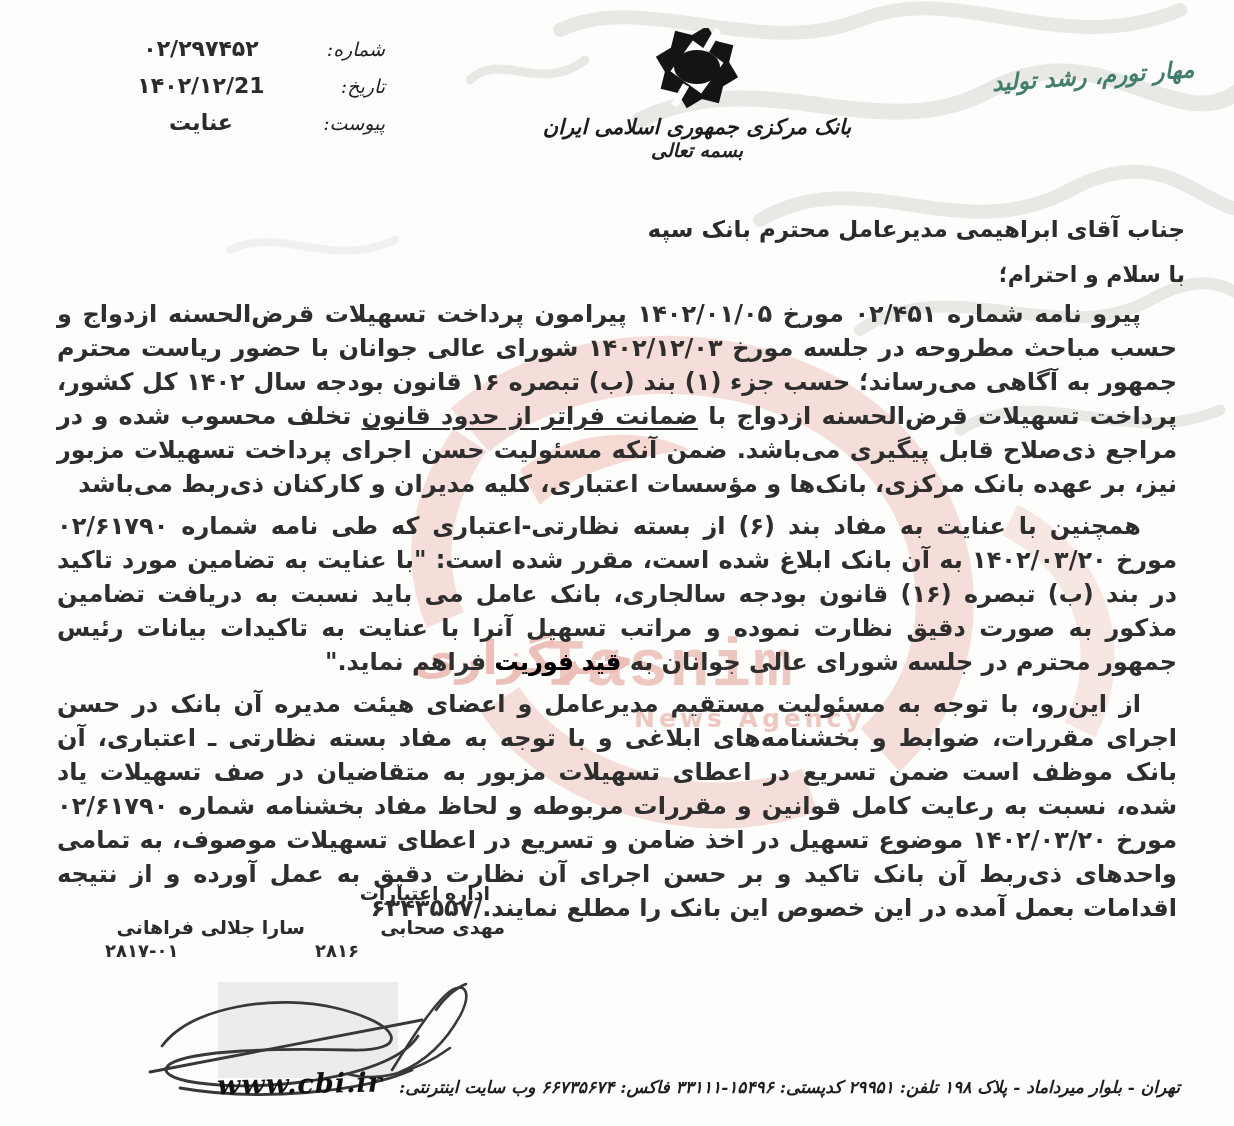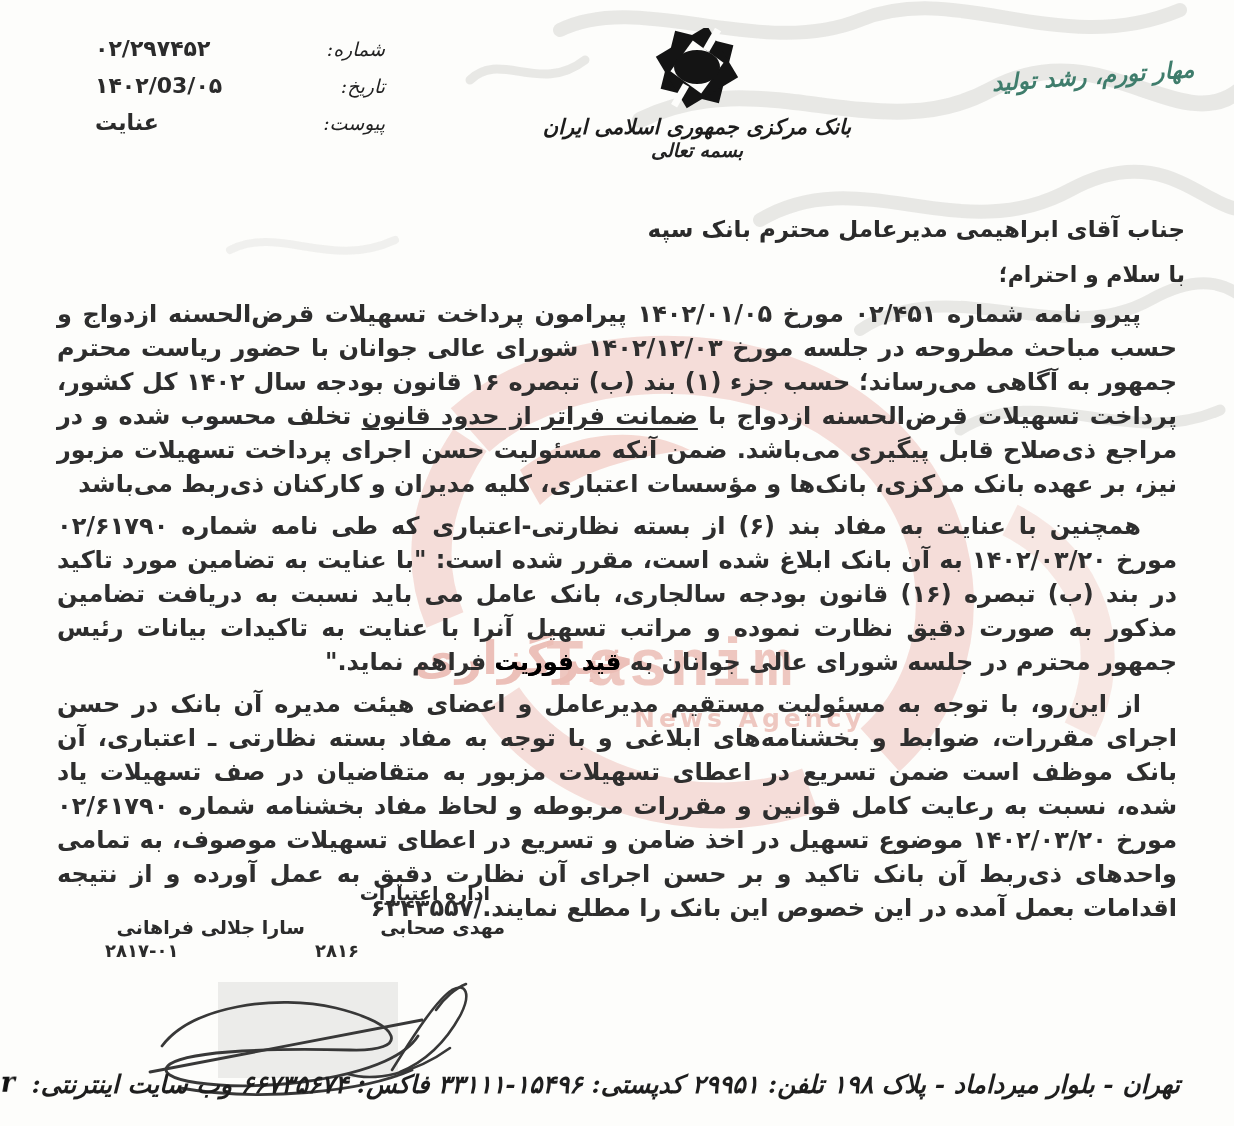--- a/index.html
+++ b/index.html
@@ -14,21 +14,21 @@
   .wm-text{position:absolute;z-index:1;direction:ltr;font-weight:700;opacity:.85;}
   .wm-fa{right:600px;top:588px;font-size:46px;color:#e9b5ad;direction:rtl;margin-top:43px;}
   .wm-en{left:545px;top:630px;font-size:66px;letter-spacing:2px;color:#ecbeb6;font-family:Liberation Mono, monospace;}
   .wm-sub{left:634px;top:704px;font-size:25px;letter-spacing:4px;color:#ecbeb6;}
   .content{position:relative;z-index:2;}
 
   
   .meta{position:absolute;left:95px;top:36px;width:290px;}
   .meta-row{display:flex;align-items:baseline;margin-bottom:12px;}
   .meta-label{font-family:"DejaVu Serif",serif;font-style:italic;font-size:19px;width:78px;color:#222;}
-  .meta-value{flex:1;text-align:left;font-weight:700;font-size:22px;white-space:nowrap;}
+  .meta-value{flex:1;text-align:center;font-weight:700;font-size:22px;white-space:nowrap;}
 
   
   .center-head{position:absolute;left:160px;right:0;top:28px;text-align:center;}
   .logo{display:block;margin:0 auto;}
   .bank-name{font-family:"DejaVu Serif",serif;font-style:italic;font-weight:700;font-size:21px;margin-top:4px;color:#1c1c1c;}
   .besmele{font-family:"DejaVu Serif",serif;font-style:italic;font-weight:700;font-size:19px;color:#222;}
 
   
   .slogan{
     position:absolute;right:26px;top:62px;width:230px;text-align:center;
@@ -55,21 +55,21 @@
   .signer-2{left:5px;top:40px;width:200px;}
   .signer-name{font-weight:700;font-size:19px;white-space:nowrap;}
   .signer-code{font-weight:700;font-size:18px;margin-top:2px;direction:ltr;}
   .sig-canvas{position:absolute;left:0;top:74px;}
 
   
   .footer{
     position:absolute;left:80px;top:1068px;width:1100px;z-index:2;
     display:flex;direction:rtl;align-items:baseline;gap:16px;justify-content:flex-start;white-space:nowrap;
   }
-  .footer-fa{font-family:"DejaVu Serif",serif;font-style:italic;font-weight:700;font-size:25px;color:#1e1e1e;}
+  .footer-fa{font-family:"DejaVu Serif",serif;font-style:italic;font-weight:700;font-size:17px;color:#1e1e1e;}
   .footer-web{font-family:"DejaVu Serif",serif;font-style:italic;font-weight:700;font-size:27px;letter-spacing:1px;color:#111;direction:ltr;transform:rotate(-1deg);}
 </style>
 </head>
 <body>
 
 <div class="page">
 
   <svg class="layer wm-gray" width="1234" height="1126" viewBox="0 0 1234 1126" fill="none">
     <g stroke="#e6e6e3" stroke-linecap="round" fill="none" opacity="0.9">
       <path d="M560 30 C 640 -10, 760 60, 860 20 S 1060 60, 1180 10" stroke-width="14"></path>
@@ -97,21 +97,21 @@
 
   <div class="content">
 
     <div class="meta">
       <div class="meta-row">
         <span class="meta-label">شماره:</span>
         <span class="meta-value">۰۲/۲۹۷۴۵۲</span>
       </div>
       <div class="meta-row">
         <span class="meta-label">تاریخ:</span>
-        <span class="meta-value">۱۴۰۲/03/۰۵</span>
+        <span class="meta-value">۱۴۰۲/۱۲/21</span>
       </div>
       <div class="meta-row">
         <span class="meta-label">پیوست:</span>
         <span class="meta-value">عنایت</span>
       </div>
     </div>
 
     <div class="center-head">
       <svg class="logo" width="104" height="82" viewBox="0 0 104 82">
         <g>

